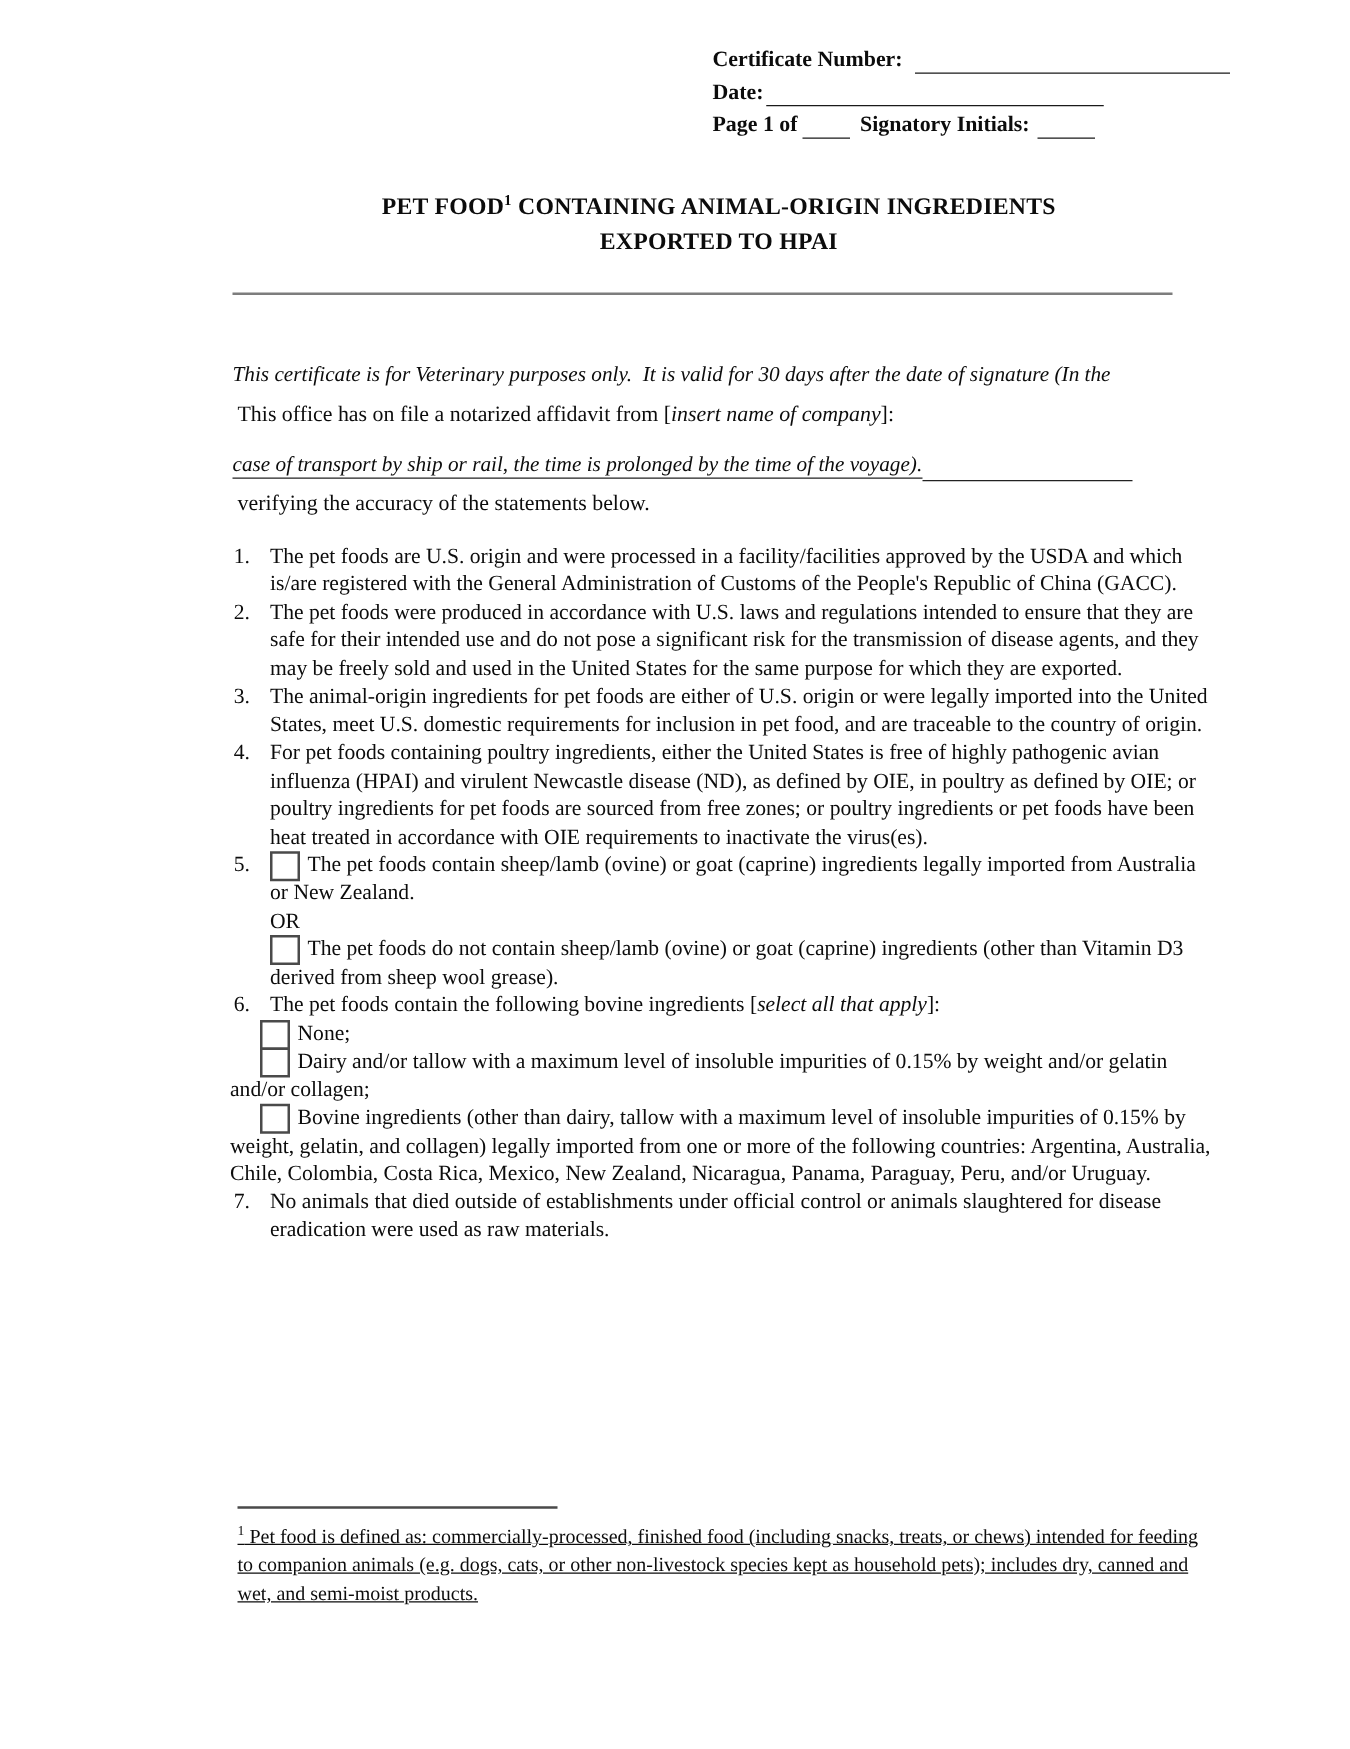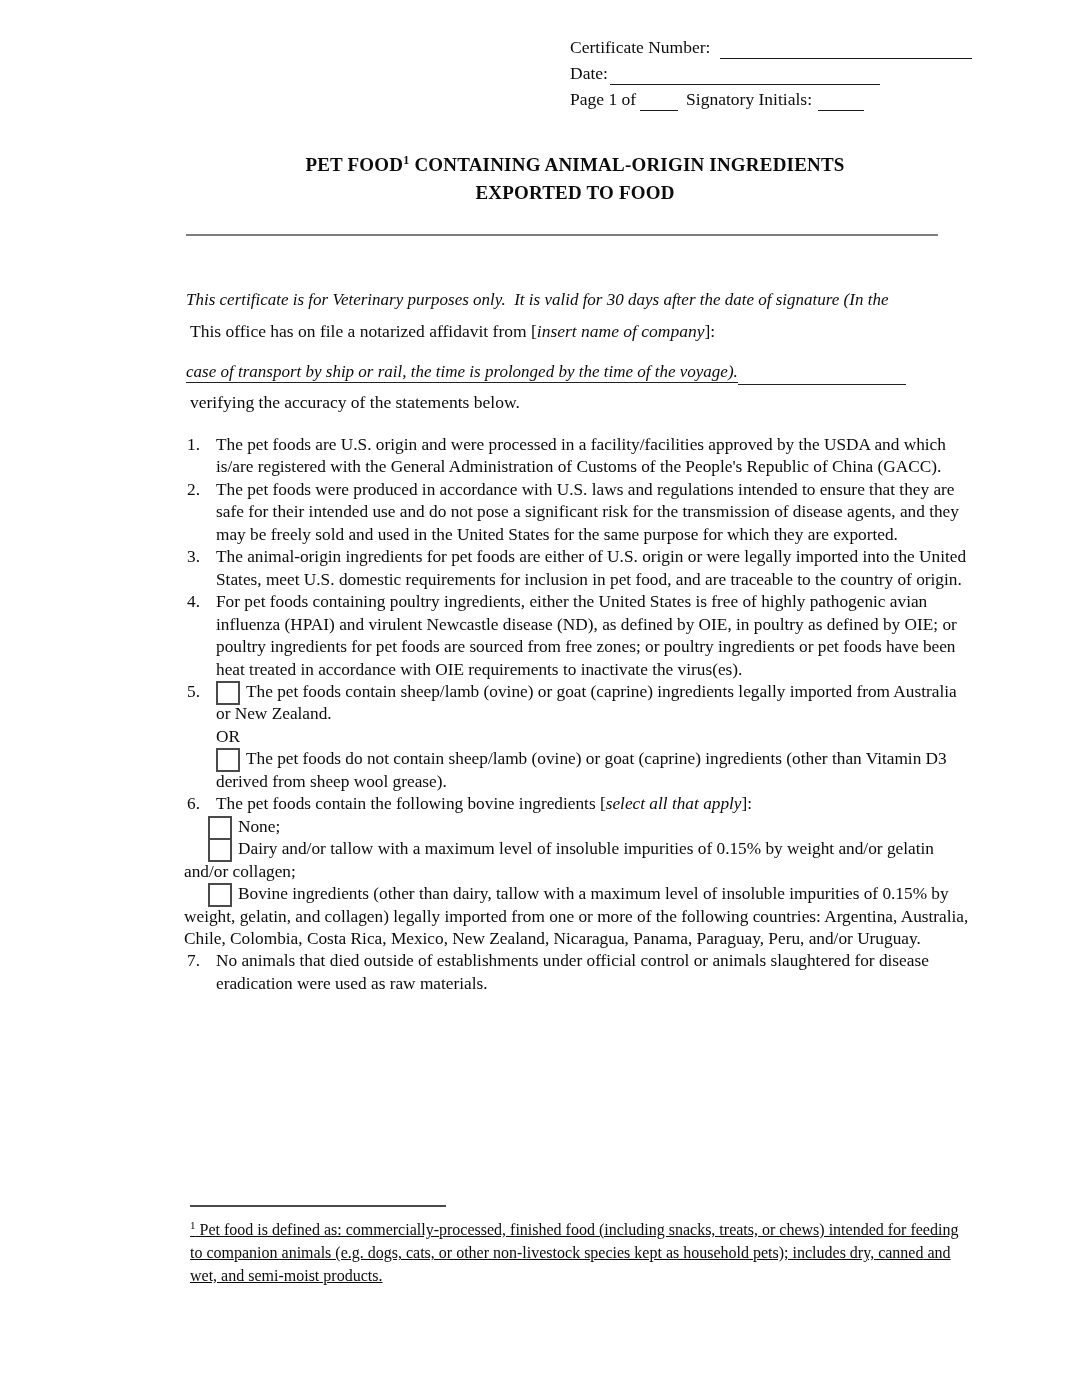--- a/index.html
+++ b/index.html
@@ -13,20 +13,21 @@
     overflow: hidden;
   }
   
   .hdr {
     position: absolute;
     left: 570px; top: 34px;
     width: 460px;
     font-size: 17.5px;
     line-height: 26px;
     white-space: nowrap;
+    font-weight: bold;
   }
   .blank {
     display: inline-block;
     border-bottom: 1.6px solid #1a1a1a;
     height: 18px;
     vertical-align: bottom;
     margin-bottom: 1px;
   }
   .blank.cert { width: 252px; margin-left: 10px; }
   .blank.date { width: 270px; margin-left: 2px; }
@@ -133,21 +134,21 @@
 <div class="page">
 
   <div class="hdr">
     <div><span>Certificate Number:</span><span class="blank cert"></span></div>
     <div><span>Date:</span><span class="blank date"></span></div>
     <div><span>Page 1 of</span><span class="blank pageof"></span><span>Signatory Initials:</span><span class="blank initials"></span></div>
   </div>
 
   <div class="title">
     <div><span>PET FOOD</span><sup>1</sup><span> CONTAINING ANIMAL-ORIGIN INGREDIENTS</span></div>
-    <div>EXPORTED TO FOOD</div>
+    <div>EXPORTED TO HPAI</div>
   </div>
 
   <div class="notice">
     <div>This certificate is for Veterinary purposes only.  It is valid for 30 days after the date of signature (In the</div>
     <div><span class="u">case of transport by ship or rail, the time is prolonged by the time of the voyage).</span><span class="ext"></span></div>
   </div>
 
   <div class="affidavit"><span>This office has on file a notarized affidavit from [</span><i>insert name of company</i><span>]:</span></div>
 
   <div class="verifying">verifying the accuracy of the statements below.</div>

